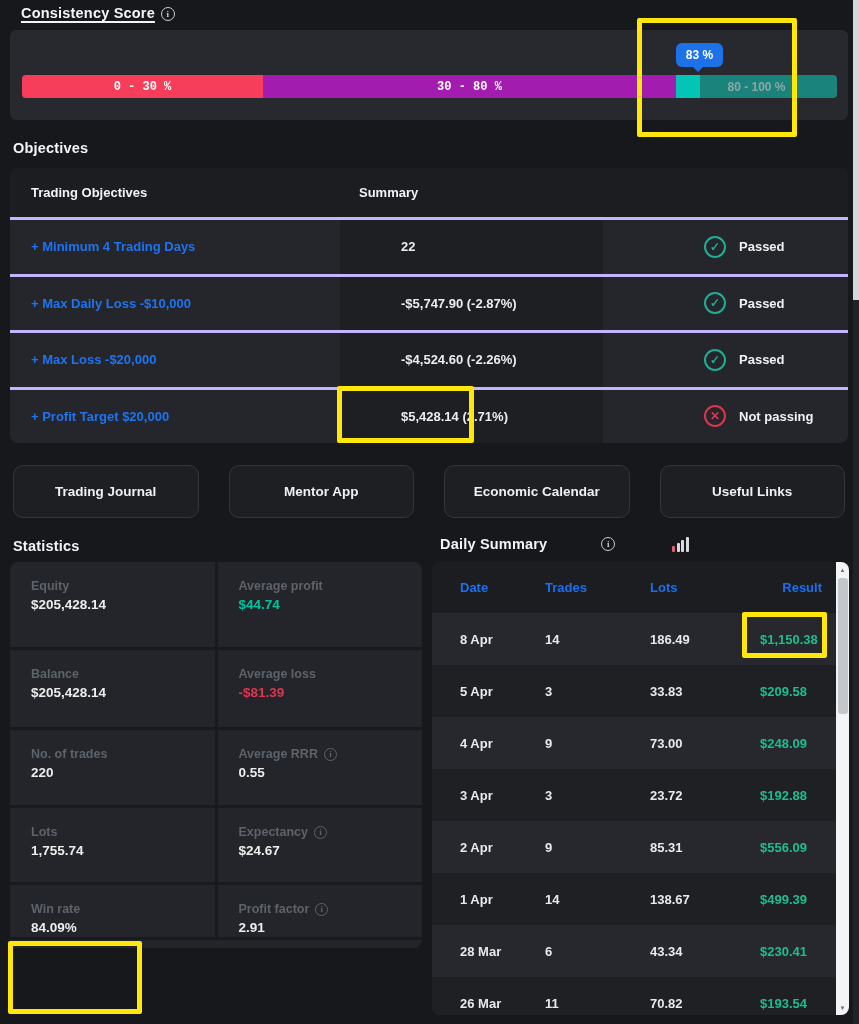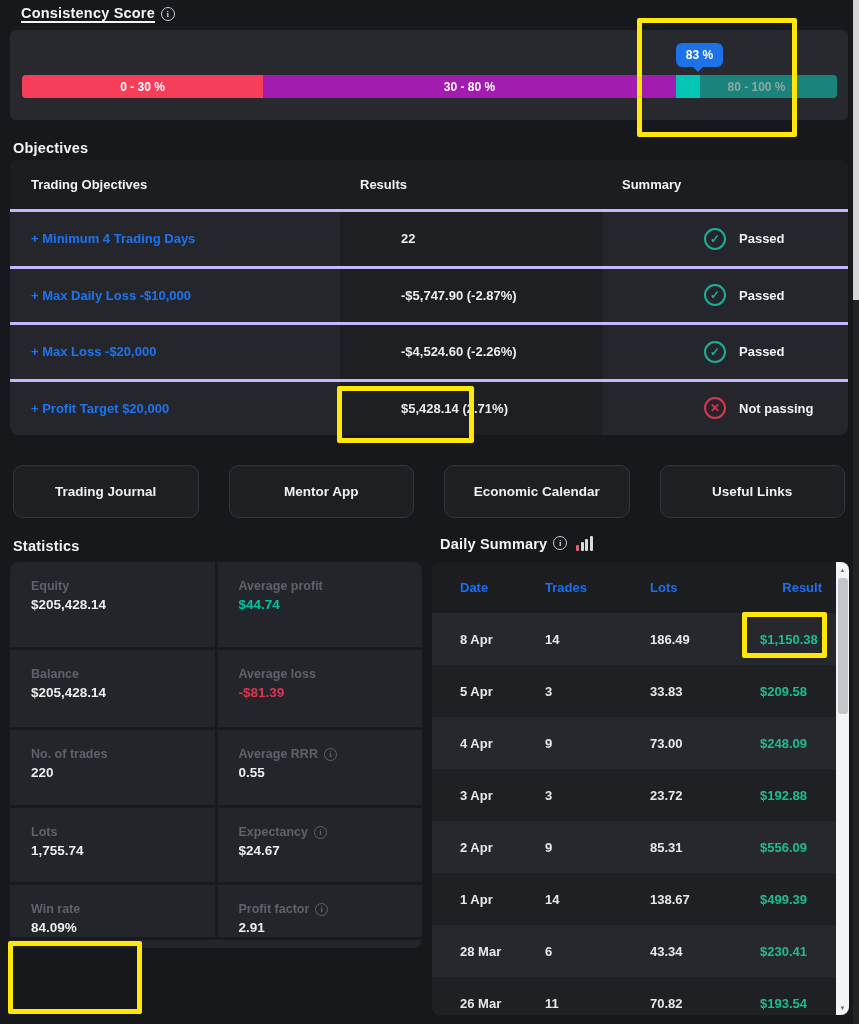--- a/index.html
+++ b/index.html
@@ -27,21 +27,21 @@
   }
   .info-circle.gray { border-color: #5d626b; color: #5d626b; width: 13px; height: 13px; }
 
   
   #gauge-panel {
     left: 10px; top: 30px; width: 838px; height: 90px;
     background: #27292e; border-radius: 6px;
   }
   #gauge-bar { position: absolute; left: 12px; top: 45px; width: 815px; height: 23px; display: flex; }
   .gauge-seg { height: 100%; display: flex; align-items: center; justify-content: center;
-    font-size: 12px; font-weight: 700; }
+    font-size: 12px; font-weight: 700; font-family: Liberation Mono, monospace; }
   .seg-red   { width: 241px; background: #f63e5a; color: #fff; border-radius: 4px 0 0 4px; }
   .seg-yellow{ width: 413px; background: #a21caf; color: #fff; }
   .seg-cyan  { width: 24px;  background: #02c5b5; }
   .seg-teal  { width: 137px; background: #1a837b; border-radius: 0 4px 4px 0; }
   #gauge-high-label {
     position: absolute; left: 654px; top: 0; width: 161px; height: 23px;
     display: flex; align-items: center; justify-content: center;
     font-size: 12px; font-weight: 700; color: #8fa7a3;
   }
   #score-tooltip {
@@ -50,21 +50,21 @@
     display: flex; align-items: center; justify-content: center;
     font-size: 12px; font-weight: 700;
   }
   #score-tooltip::after {
     content: ""; position: absolute; left: 16px; top: 23px;
     border: 6px solid transparent; border-top-color: #1d72e8;
   }
 
   
   #objectives-table {
-    left: 10px; top: 160px; width: 838px; height: 275px;
+    left: 10px; top: 168px; width: 838px; height: 275px;
     background: #24262b; border-radius: 8px; overflow: hidden;
   }
   .obj-header {
     height: 49px; background: #1b1d21; display: grid;
     grid-template-columns: 330px 263px 1fr; align-items: center;
     font-size: 13px; font-weight: 700; color: #f2f3f5;
   }
   .obj-header .c1 { padding-left: 21px; }
   .obj-header .c2 { padding-left: 20px; }
   .obj-header .c3 { padding-left: 19px; }
@@ -106,21 +106,21 @@
     grid-template-rows: 85px 77px 75px 74px 52px auto;
   }
   .stat-cell { background: #23252a; padding: 17px 12px 0 21px; }
   .stat-cell.span2 { grid-column: 1 / 3; }
   .stat-label { font-size: 12.5px; font-weight: 700; color: #5d626b; display: flex; align-items: center; }
   .stat-value { margin-top: 4px; font-size: 13.5px; font-weight: 700; color: #eceded; }
   .stat-value.green { color: #02c3a0; }
   .stat-value.red   { color: #e03450; }
 
   
-  #daily-heading-row { left: 440px; top: 536px; display: flex; align-items: flex-start; }
+  #daily-heading-row { left: 440px; top: 536px; display: flex; align-items: center; gap: 48px; }
   .chart-icon { display: inline-flex; align-items: flex-end; gap: 1.5px; margin-left: 9px; }
   .chart-icon i { display: block; width: 3px; border-radius: 1px; background: #d9dadc; }
   .chart-icon i.b1 { height: 6px; background: #e0606e; }
   .chart-icon i.b2 { height: 9px; }
   .chart-icon i.b3 { height: 12px; }
   .chart-icon i.b4 { height: 15px; }
 
   #daily-panel {
     left: 432px; top: 562px; width: 417px; height: 453px;
     background: #202227; border-radius: 8px; overflow: hidden;
@@ -187,21 +187,20 @@
     <div id="gauge-high-label">80 - 100 %</div>
   </div>
   <div id="score-tooltip">83 %</div>
 </div>
 
 <div class="abs section-heading" style="left:13px; top:140px;">Objectives</div>
 
 <div class="abs" id="objectives-table">
   <div class="obj-header">
     <div class="c1">Trading Objectives</div>
-    <div class="c2">Results</div>
     <div class="c3">Summary</div>
   </div>
   <div id="obj-rows">
     <div id="obj-stripe"></div>
 
     <div class="obj-row">
       <div class="obj-link">+ Minimum 4 Trading Days</div>
       <div class="obj-result">22</div>
       <div class="obj-summary">
         <span class="status-icon passed">✓</span>

